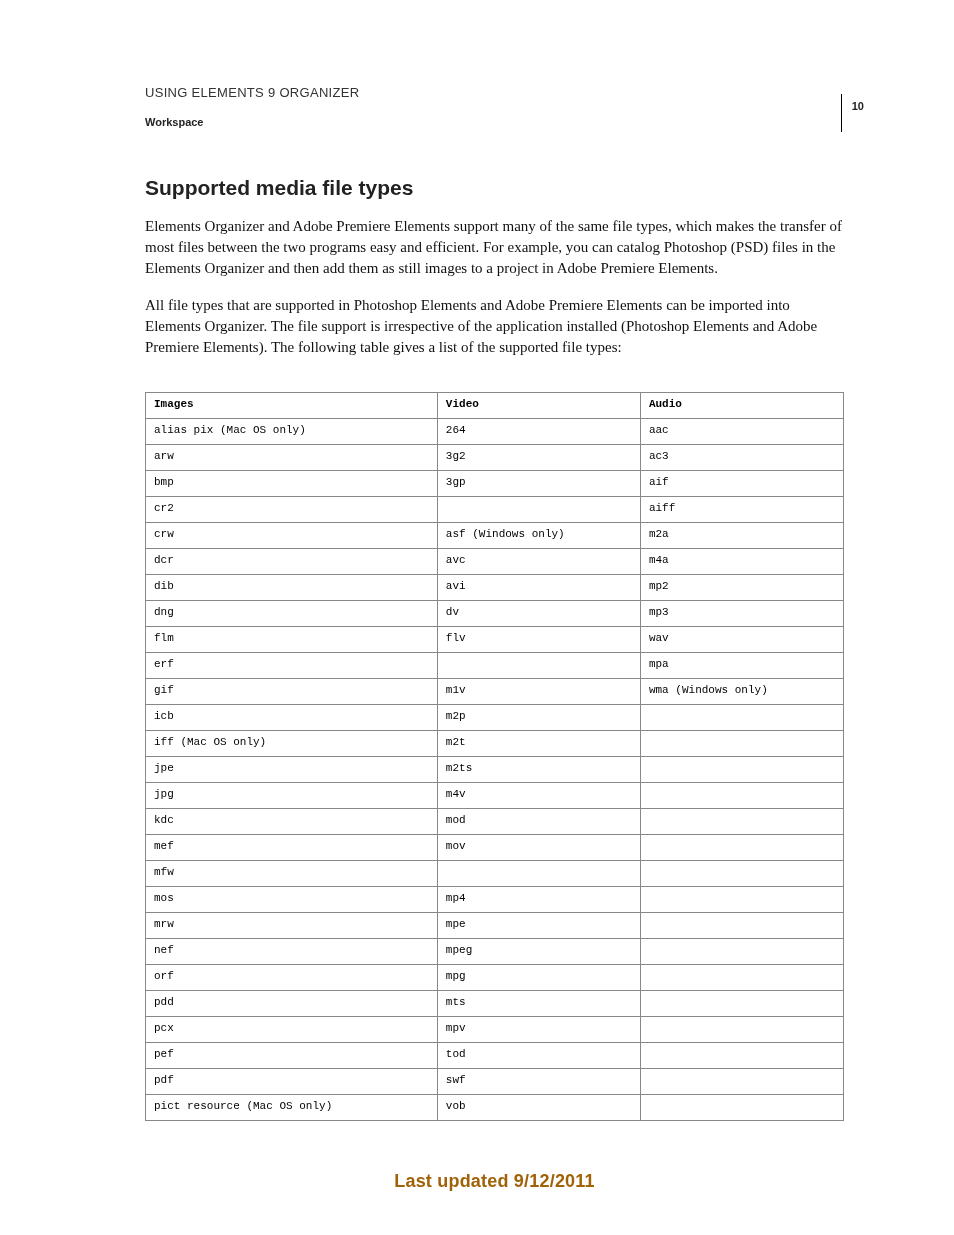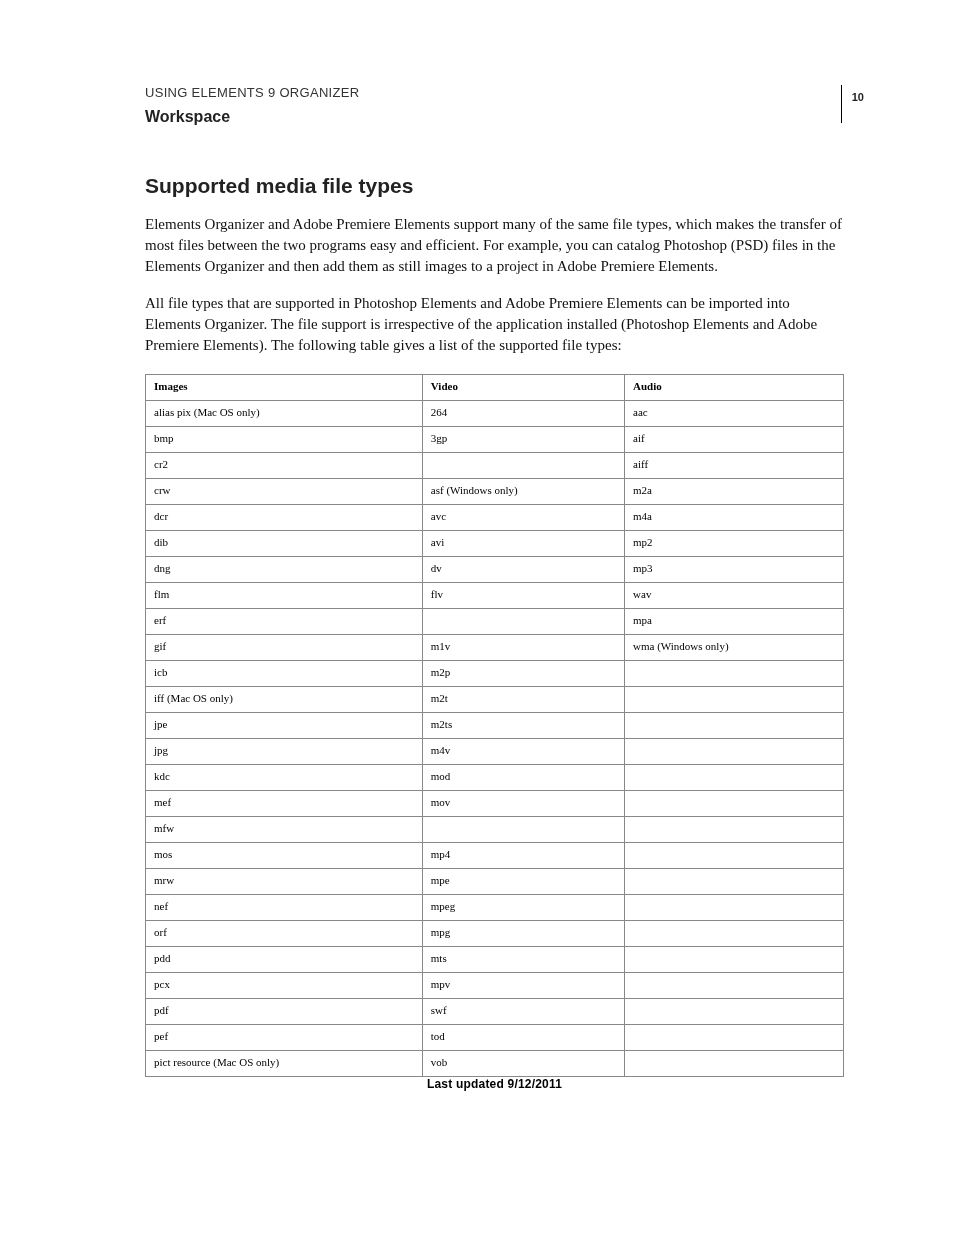--- a/index.html
+++ b/index.html
@@ -17,28 +17,28 @@
     position: relative;
   }
   .header-line {
     font-family: "Myriad Pro", Arial, sans-serif;
     font-size: 13px;
     letter-spacing: 0.3px;
     color: #333;
   }
   .header-sub {
     font-family: "Myriad Pro", Arial, sans-serif;
-    font-size: 16px;
+    font-size: 11px;
     font-weight: bold;
     color: #222;
-    margin-top: 8px;
+    margin-top: 16px;
   }
   .page-number {
     position: absolute;
-    top: 85px;
+    top: 94px;
     right: 90px;
     font-family: "Myriad Pro", Arial, sans-serif;
     font-size: 11px;
     font-weight: bold;
     color: #222;
     border-left: 1px solid #000;
     padding: 6px 0 20px 10px;
   }
   h2.section-heading {
     font-family: "Myriad Pro", Arial, sans-serif;
@@ -50,42 +50,43 @@
   p.body {
     font-family: "Minion Pro", "Times New Roman", Georgia, serif;
     font-size: 15px;
     line-height: 1.4;
     margin: 16px 0 14px 0;
     color: #111;
   }
   table.file-types {
     border-collapse: collapse;
     width: 100%;
-    margin-top: 18px;
-    font-family: Liberation Serif, serif;
+    margin-top: 34px;
+    font-family: Liberation Mono, monospace;
     font-size: 11px;
   }
   table.file-types th,
   table.file-types td {
     border: 1px solid #888;
     padding: 5px 8px;
     text-align: left;
     vertical-align: top;
     height: 15px;
   }
   table.file-types th {
     font-weight: bold;
     background: #fff;
   }
   .footer {
     text-align: center;
     font-family: "Myriad Pro", Arial, sans-serif;
-    font-size: 12px;
-    font-weight: bold;
-    color: #000000;
+    font-size: 18px;
+    font-weight: bold;
+    color: #a16207;
+    margin-top: 50px;
     letter-spacing: 0.2px;
   }
 </style>
 </head>
 <body>
 
 <div class="page">
 
   <div class="page-number">10</div>
 
@@ -105,20 +106,25 @@
         <th>Audio</th>
       </tr>
     </thead>
     <tbody id="file-types-body">
     <tr>
           <td>alias pix (Mac OS only)</td>
           <td>264</td>
           <td>aac</td>
         </tr>
         <tr>
+          <td>arw</td>
+          <td>3g2</td>
+          <td>ac3</td>
+        </tr>
+        <tr>
           <td>bmp</td>
           <td>3gp</td>
           <td>aif</td>
         </tr>
         <tr>
           <td>cr2</td>
           <td></td>
           <td>aiff</td>
         </tr>
         <tr>
@@ -215,30 +221,30 @@
           <td>pdd</td>
           <td>mts</td>
           <td></td>
         </tr>
         <tr>
           <td>pcx</td>
           <td>mpv</td>
           <td></td>
         </tr>
         <tr>
+          <td>pef</td>
+          <td>tod</td>
+          <td></td>
+        </tr>
+        <tr>
           <td>pdf</td>
           <td>swf</td>
           <td></td>
         </tr>
         <tr>
-          <td>pef</td>
-          <td>tod</td>
-          <td></td>
-        </tr>
-        <tr>
           <td>pict resource (Mac OS only)</td>
           <td>vob</td>
           <td></td>
         </tr>
       </tbody>
   </table>
 
   <div class="footer">Last updated 9/12/2011</div>
 
 </div>

